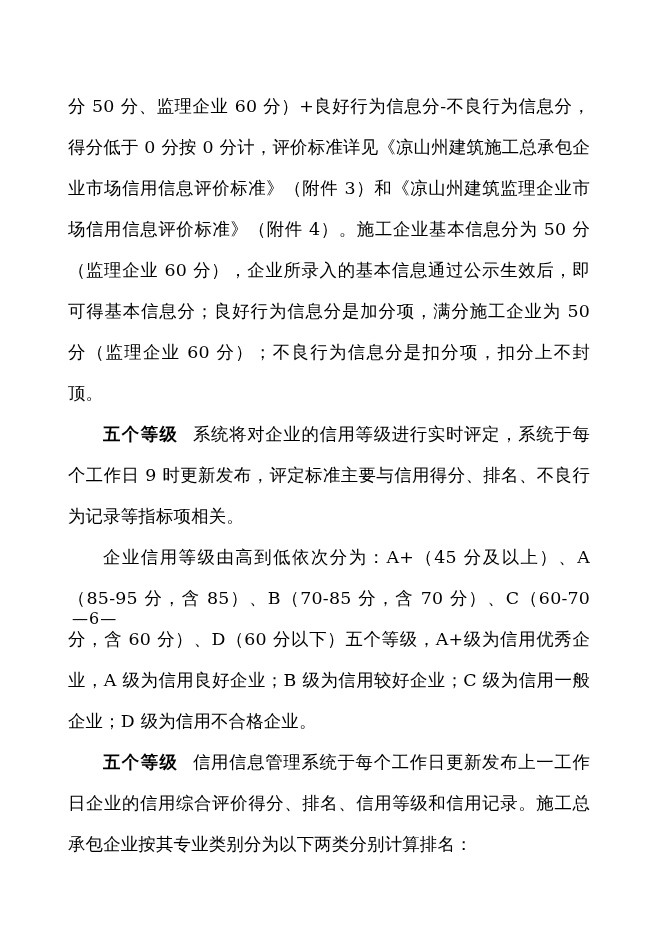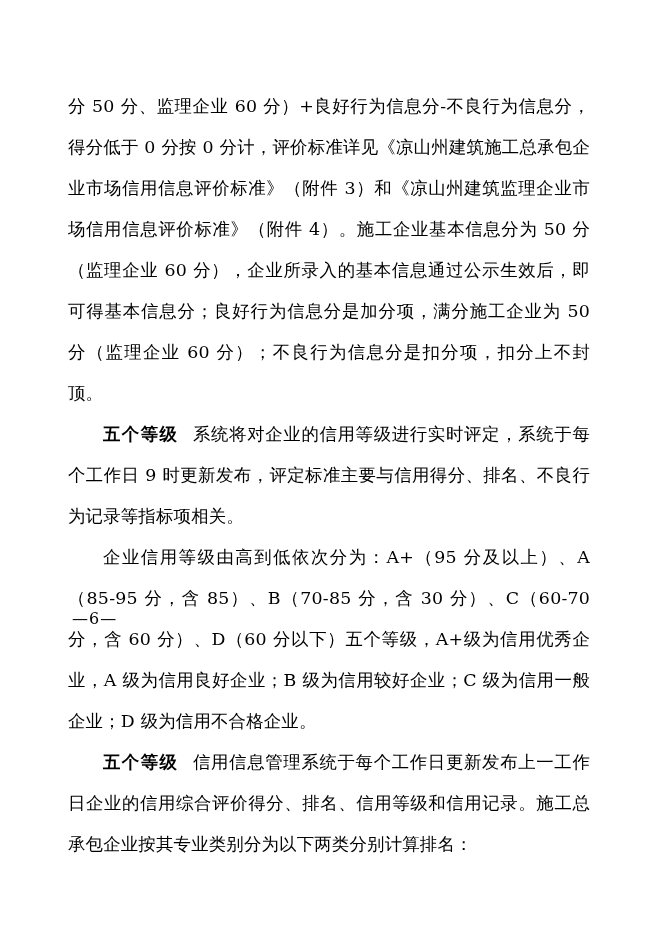--- a/index.html
+++ b/index.html
@@ -59,20 +59,20 @@
 <body>
 
 <div class="page">
   <div class="body-text">
 
     <p class="para">分 50 分、监理企业 60 分）+良好行为信息分-不良行为信息分，得分低于 0 分按 0 分计，评价标准详见《凉山州建筑施工总承包企业市场信用信息评价标准》（附件 3）和《凉山州建筑监理企业市场信用信息评价标准》（附件 4）。施工企业基本信息分为 50 分（监理企业 60 分），企业所录入的基本信息通过公示生效后，即可得基本信息分；良好行为信息分是加分项，满分施工企业为 50 分（监理企业 60 分）；不良行为信息分是扣分项，扣分上不封顶。</p>
 
 
     <p class="para indent"><span class="article-label">五个等级</span><span class="gap"></span><span>系统将对企业的信用等级进行实时评定，系统于每个工作日 9 时更新发布，评定标准主要与信用得分、排名、不良行为记录等指标项相关。</span></p>
 
-    <p class="para indent">企业信用等级由高到低依次分为：A+（95 分及以上）、A（85-95 分，含 85）、B（70-85 分，含 30 分）、C（60-70 分，含 60 分）、D（60 分以下）五个等级，A+级为信用优秀企业，A 级为信用良好企业；B 级为信用较好企业；C 级为信用一般企业；D 级为信用不合格企业。</p>
+    <p class="para indent">企业信用等级由高到低依次分为：A+（45 分及以上）、A（85-95 分，含 85）、B（70-85 分，含 70 分）、C（60-70 分，含 60 分）、D（60 分以下）五个等级，A+级为信用优秀企业，A 级为信用良好企业；B 级为信用较好企业；C 级为信用一般企业；D 级为信用不合格企业。</p>
 
     <p class="para indent"><span class="article-label">五个等级</span><span class="gap"></span><span>信用信息管理系统于每个工作日更新发布上一工作日企业的信用综合评价得分、排名、信用等级和信用记录。施工总承包企业按其专业类别分为以下两类分别计算排名：</span></p>
 
   </div>
 
   <div class="footer">—6—</div>
 </div>
 
 </body></html>

